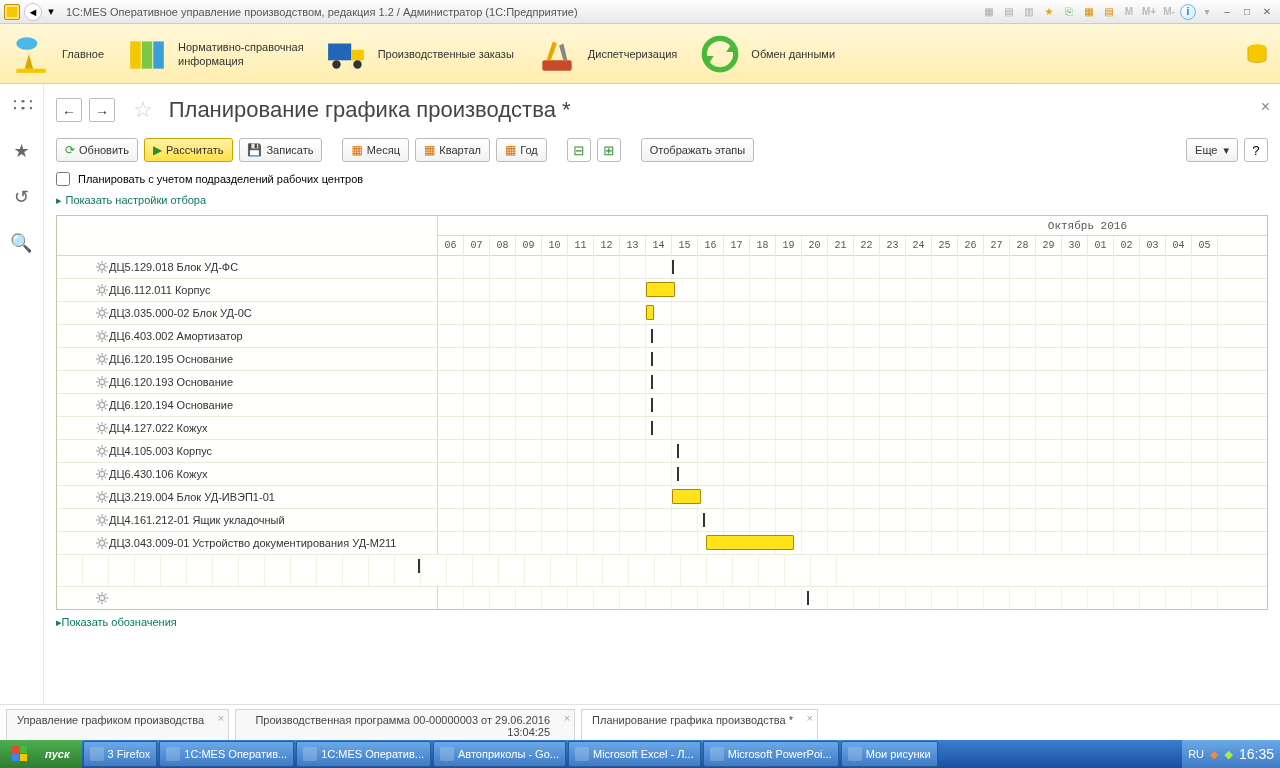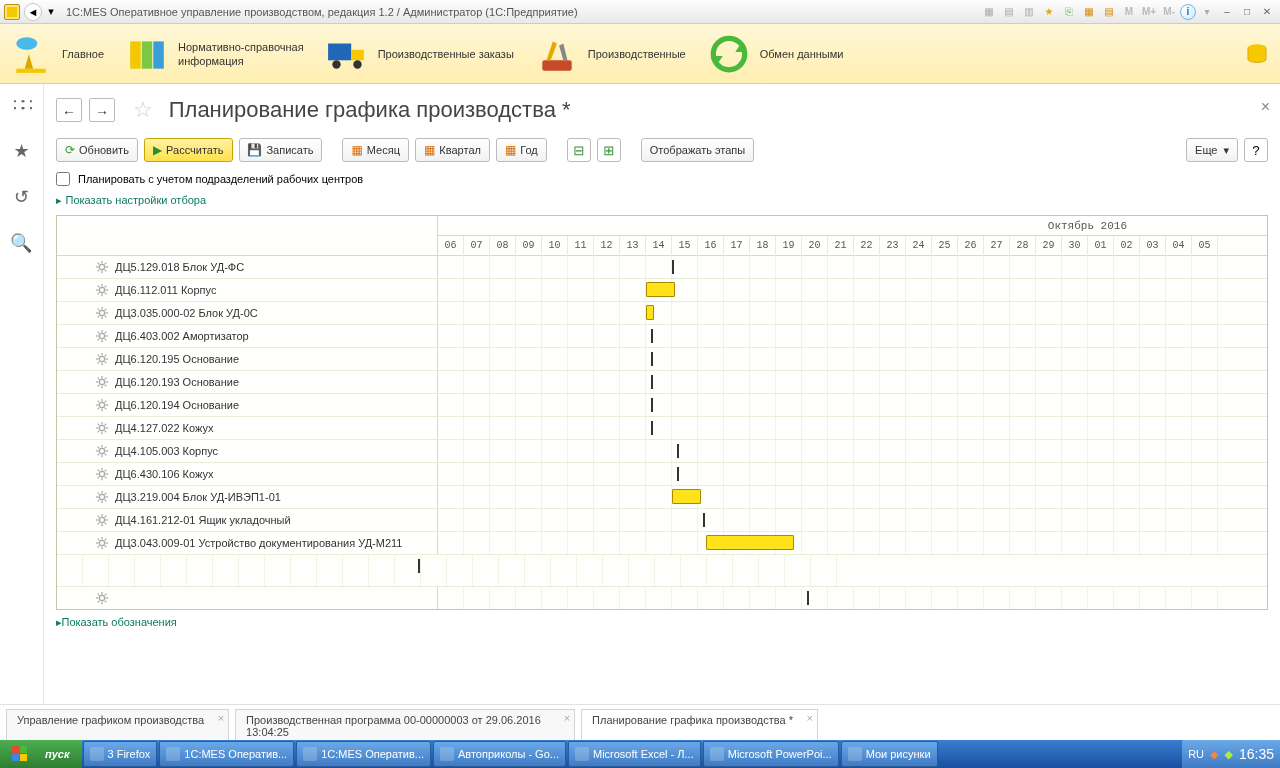--- a/index.html
+++ b/index.html
@@ -53,34 +53,34 @@
 .gantt-wrap{ margin-top:8px; border:1px solid #bfc9a6; background:#fffffe; height:395px; display:flex; flex-direction:column; }
 .g-head{ display:flex; height:40px; border-bottom:1px solid #d6deb7;}
 .g-left-head{ width:381px; border-right:1px solid #d6deb7;}
 .g-right-head{ flex:1; position:relative;font-family:Liberation Mono, monospace;}
 .g-month{ height:20px; display:flex; justify-content:flex-end; padding-right:140px; align-items:center; border-bottom:1px solid #d6deb7; color:#555;}
 .g-days{ display:flex; height:20px;}
 .g-day{ width:26px; text-align:center; border-right:1px solid #e8edd4; color:#555; font-size:10px; line-height:20px;}
 .g-body{ flex:1; overflow:hidden;}
 .g-row{ display:flex; height:23px; border-bottom:1px solid #e8edd4;}
 .g-row.tall{ height:32px;}
-.g-left{ width:381px; display:flex; align-items:center; padding-left:38px; gap:6px; border-right:1px solid #d6deb7;}
+.g-left{ width:381px; display:flex; align-items:center; padding-left:38px; gap:0; border-right:1px solid #d6deb7;}
 .g-gear{ width:14px; height:14px; display:inline-block; position:relative; opacity:.7;}
 .g-gear svg{ width:14px; height:14px;}
 .g-right{ flex:1; position:relative;}
 .g-grid{ position:absolute; inset:0; display:flex;}
 .g-grid div{ width:26px; border-right:1px solid #f0f3e2;}
 .g-bar{ position:absolute; top:3px; height:15px; background:#ffe21a; border:1px solid #a68b00; border-radius:1px;}
 .g-tick{ position:absolute; top:4px; width:2px; height:14px; background:#333;}
 .lbl{ font-size:11px; color:#333; line-height:12px;}
 
 .legend-row{ margin-top:6px; color:#0a7a60; font-size:11px; cursor:pointer;}
 
 
-.tabs{ height:36px; background:#fff; display:flex; border-top:1px solid #e2e2e2; }
+.tabs{ height:36px; background:#fff; display:flex; border-top:1px solid #e2e2e2;text-align:right; }
 .tab{ border:1px solid #d4d4d4; border-bottom:none; margin:4px 0 0 6px; padding:4px 24px 4px 10px; background:#f8f8f8; position:relative; font-size:11px; color:#444; max-width:340px; line-height:12px; cursor:pointer;}
 .tab.active{ background:#fff; border-bottom:1px solid #fff;}
 .tab .tx{ position:absolute; right:4px; top:2px; color:#aaa; font-size:11px;}
 
 
 .taskbar{ height:28px; background:linear-gradient(#3a7ed1,#1a4fa0); display:flex; align-items:center; color:#fff; font-size:11px;}
 .start{ height:28px; background:linear-gradient(#4caf50,#2e7d32); display:flex; align-items:center; padding:0 12px; gap:17px; font-style:italic; font-weight:bold;}
 .tbi{ height:22px; margin:0 1px; background:linear-gradient(#6aa9e8,#3f7bc4); border:1px solid #2a5a9a; border-radius:2px; display:flex; align-items:center; padding:12px 6px; gap:4px; max-width:150px;}
 .tbi .ico{ width:14px; height:14px; background:#fff3; border-radius:2px;}
 .tray{ margin-left:auto; display:flex; align-items:center; gap:6px; padding:0 6px; background:linear-gradient(#6aa9e8,#3f7bc4); height:28px;}
@@ -149,21 +149,21 @@
     <span class="rib-label">Производственные заказы</span>
   </div>
   <div class="rib-item">
     <span class="rib-icon">
         <svg viewBox="0 0 40 40">
           <rect x="6" y="26" width="28" height="10" rx="2" fill="#c84a2a"></rect>
           <path d="M10 26l6-18 4 2-6 16z" fill="#e8a800"></path>
           <path d="M26 26l-4-14 4-2 4 16z" fill="#888"></path>
         </svg>
       </span>
-    <span class="rib-label">Производственные</span>
+    <span class="rib-label">Диспетчеризация</span>
   </div>
   <div class="rib-item">
     <span class="rib-icon">
         <svg viewBox="0 0 40 40">
           <circle cx="20" cy="20" r="15" fill="none" stroke="#4ab83a" stroke-width="5"></circle>
           <path d="M30 12l4 6-8 0z" fill="#4ab83a"></path>
           <path d="M10 28l-4-6 8 0z" fill="#4ab83a"></path>
         </svg>
       </span>
     <span class="rib-label">Обмен данными</span>

